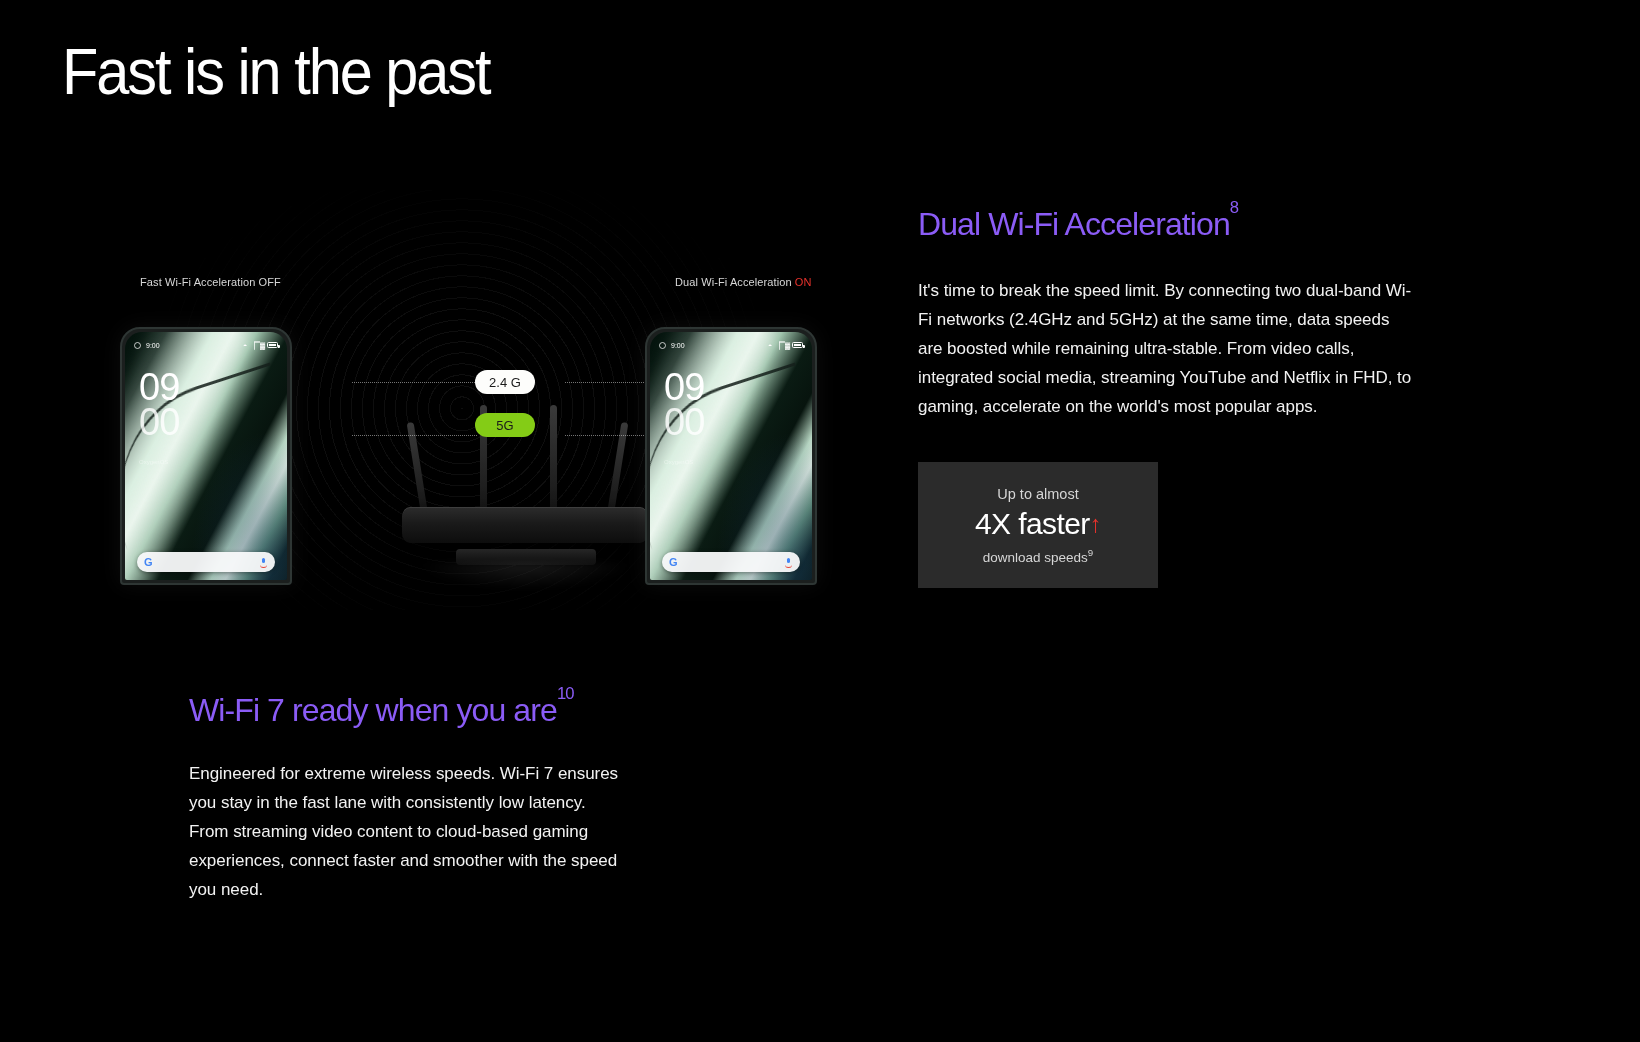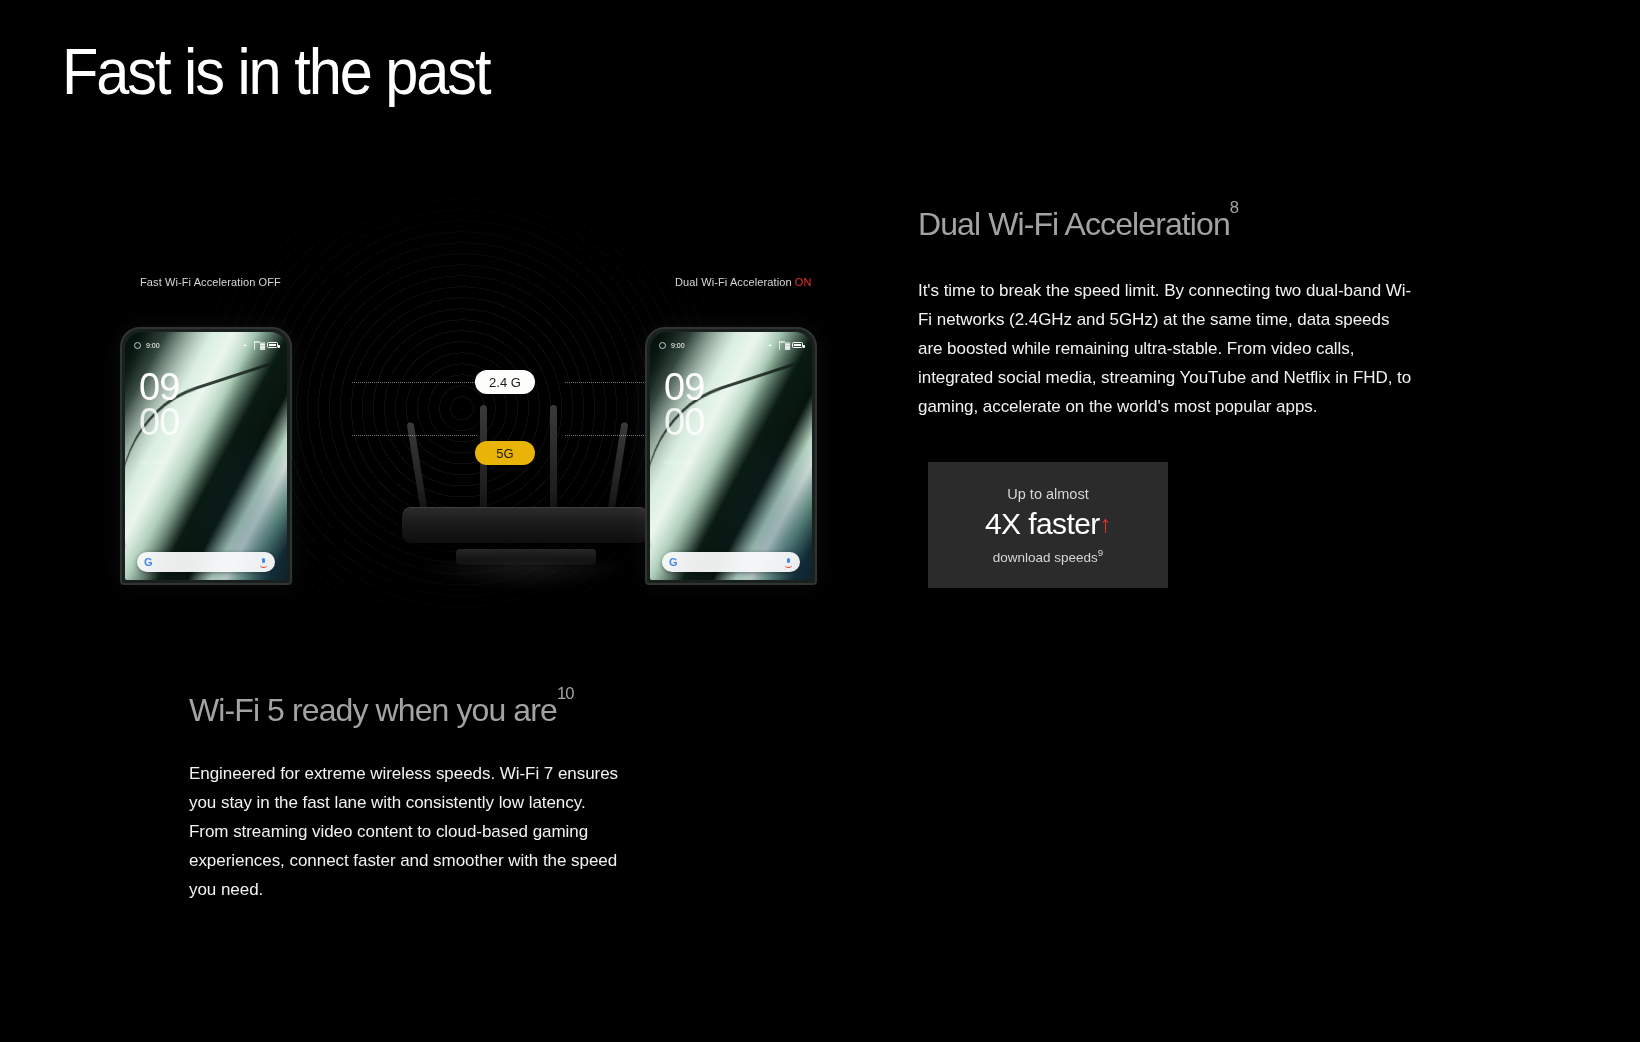--- a/index.html
+++ b/index.html
@@ -159,42 +159,42 @@
   .dots.d3 { left: 290px; top: 245px; width: 125px; }
   .dots.d4 { left: 503px; top: 245px; width: 135px; }
 
   .band {
     position: absolute; left: 413px;
     width: 60px; height: 24px; border-radius: 12px;
     display: flex; align-items: center; justify-content: center;
     font-size: 13px; color: #1a1a1a; font-weight: 400;
   }
   .band.b24 { top: 180px; background: #fdfdfb; }
-  .band.b5  { top: 251px; background: #eab308; }
+  .band.b5  { top: 223px; background: #84cc16; }
 
   
   .sec-heading {
-    position: absolute; font-size: 32px; color: #a3a3a3; font-weight: 400;
+    position: absolute; font-size: 32px; color: #8b5cf6; font-weight: 400;
     letter-spacing: -0.9px; white-space: nowrap;
   }
   .sec-heading sup { font-size: .52em; top: -.62em; position: relative; }
   #dual-heading { left: 918px; top: 206px; }
 
   .sec-body {
     position: absolute; font-size: 17px; line-height: 1.71;
     color: #f2f2f2; letter-spacing: -0.05px;
   }
   #dual-body { left: 918px; top: 276px; width: 494px; }
 
   
   .stat-card {
     position: absolute; left: 918px; top: 462px;
     width: 240px; height: 126px;
     background: #2b2b2b;
-    display: flex; flex-direction: column; align-items: center; justify-content: center; margin-left: 10px;
+    display: flex; flex-direction: column; align-items: center; justify-content: center;
   }
   .stat-top { font-size: 14.5px; color: #d6d6d6; margin-bottom: 6px; }
   .stat-big {
     font-size: 30px; color: #fff; font-weight: 400; letter-spacing: -.6px;
     display: flex; align-items: center; line-height: 1.05;
   }
   .stat-arrow { color: #e8322c; font-size: 24px; line-height: 1; }
   .stat-bottom { font-size: 13.5px; color: #d6d6d6; margin-top: 7px; }
   .stat-bottom sup { font-size: .72em; }
 
@@ -328,17 +328,17 @@
 
   <div class="stat-card">
     <div class="stat-top">Up to almost</div>
     <div class="stat-big">
       <span>4X faster</span>
       <span class="stat-arrow">↑</span>
     </div>
     <div class="stat-bottom"><span>download speeds</span><sup>9</sup></div>
   </div>
 
-  <h2 class="sec-heading" id="wifi7-heading"><span>Wi-Fi 5 ready when you are</span><sup>10</sup></h2>
+  <h2 class="sec-heading" id="wifi7-heading"><span>Wi-Fi 7 ready when you are</span><sup>10</sup></h2>
   <p class="sec-body" id="wifi7-body">Engineered for extreme wireless speeds. Wi-Fi 7 ensures you stay in the fast lane with consistently low latency. From streaming video content to cloud-based gaming experiences, connect faster and smoother with the speed you need.</p>
 
 
 </div>
 
 </body></html>

